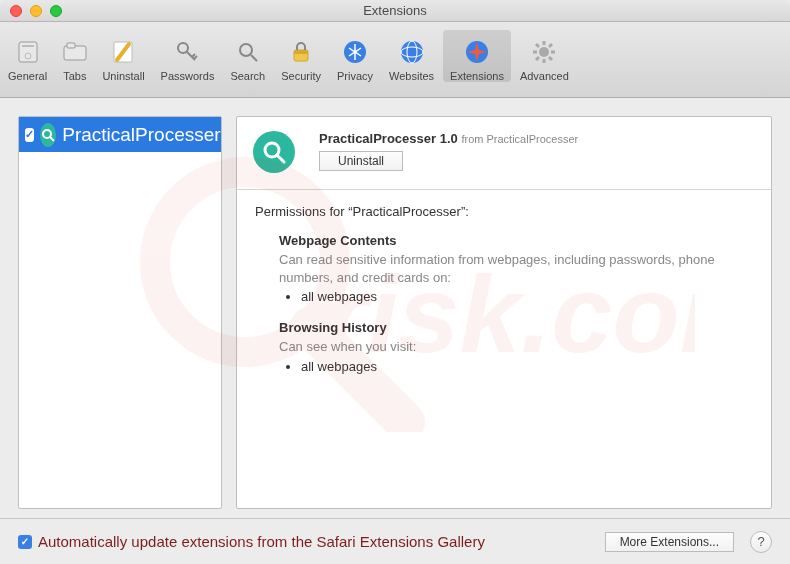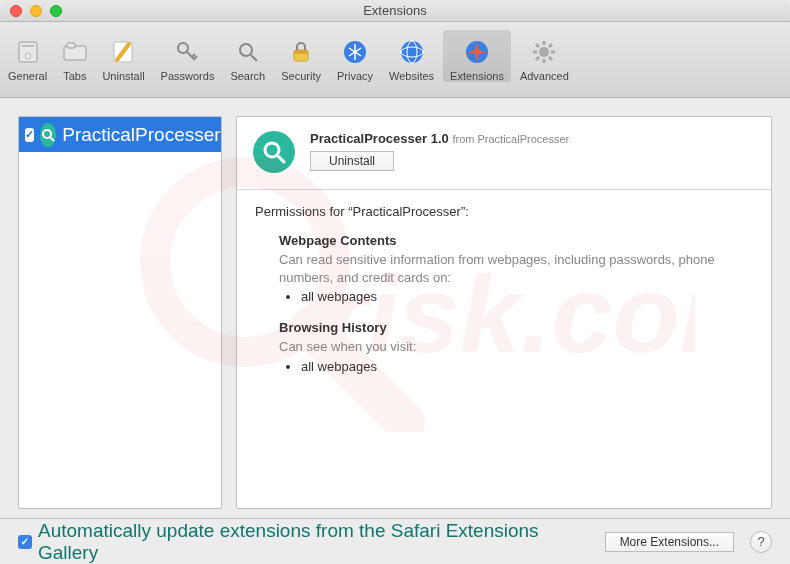--- a/index.html
+++ b/index.html
@@ -110,21 +110,21 @@
       flex: 1;
       background: #fff;
       border: 1px solid #bfbfbf;
       border-radius: 2px;
       display: flex;
       flex-direction: column;
     }
     .detail-head {
       display: flex;
       padding: 14px 16px 16px 16px;
-      gap: 15px;
+      gap: 24px;
       border-bottom: 1px solid #d5d5d5;
     }
     .detail-icon {
       width: 42px; height: 42px;
       background: #2bb89e;
       border-radius: 50%;
       display: flex; align-items: center; justify-content: center;
       flex-shrink: 0;
     }
     .detail-title-row { font-size: 13px; margin-bottom: 5px; }
@@ -163,21 +163,21 @@
       padding: 0 18px;
       gap: 6px;
     }
     .footer-check {
       width: 14px; height: 14px;
       background: #3a7fe4;
       border-radius: 3px;
       display: flex; align-items: center; justify-content: center;
       color: #fff; font-size: 10px; font-weight: bold;
     }
-    .footer-label { font-size: 19px; color: #0f766e; flex: 1; }
+    .footer-label { font-size: 15px; color: #7f1d1d; flex: 1; }
     .help-btn {
       width: 22px; height: 22px;
       border-radius: 50%;
       background: linear-gradient(#fdfdfd, #eee);
       border: 1px solid #bcbcbc;
       display: flex; align-items: center; justify-content: center;
       font-size: 13px; color: #555;
       margin-left: 10px;
     }
     .watermark {

